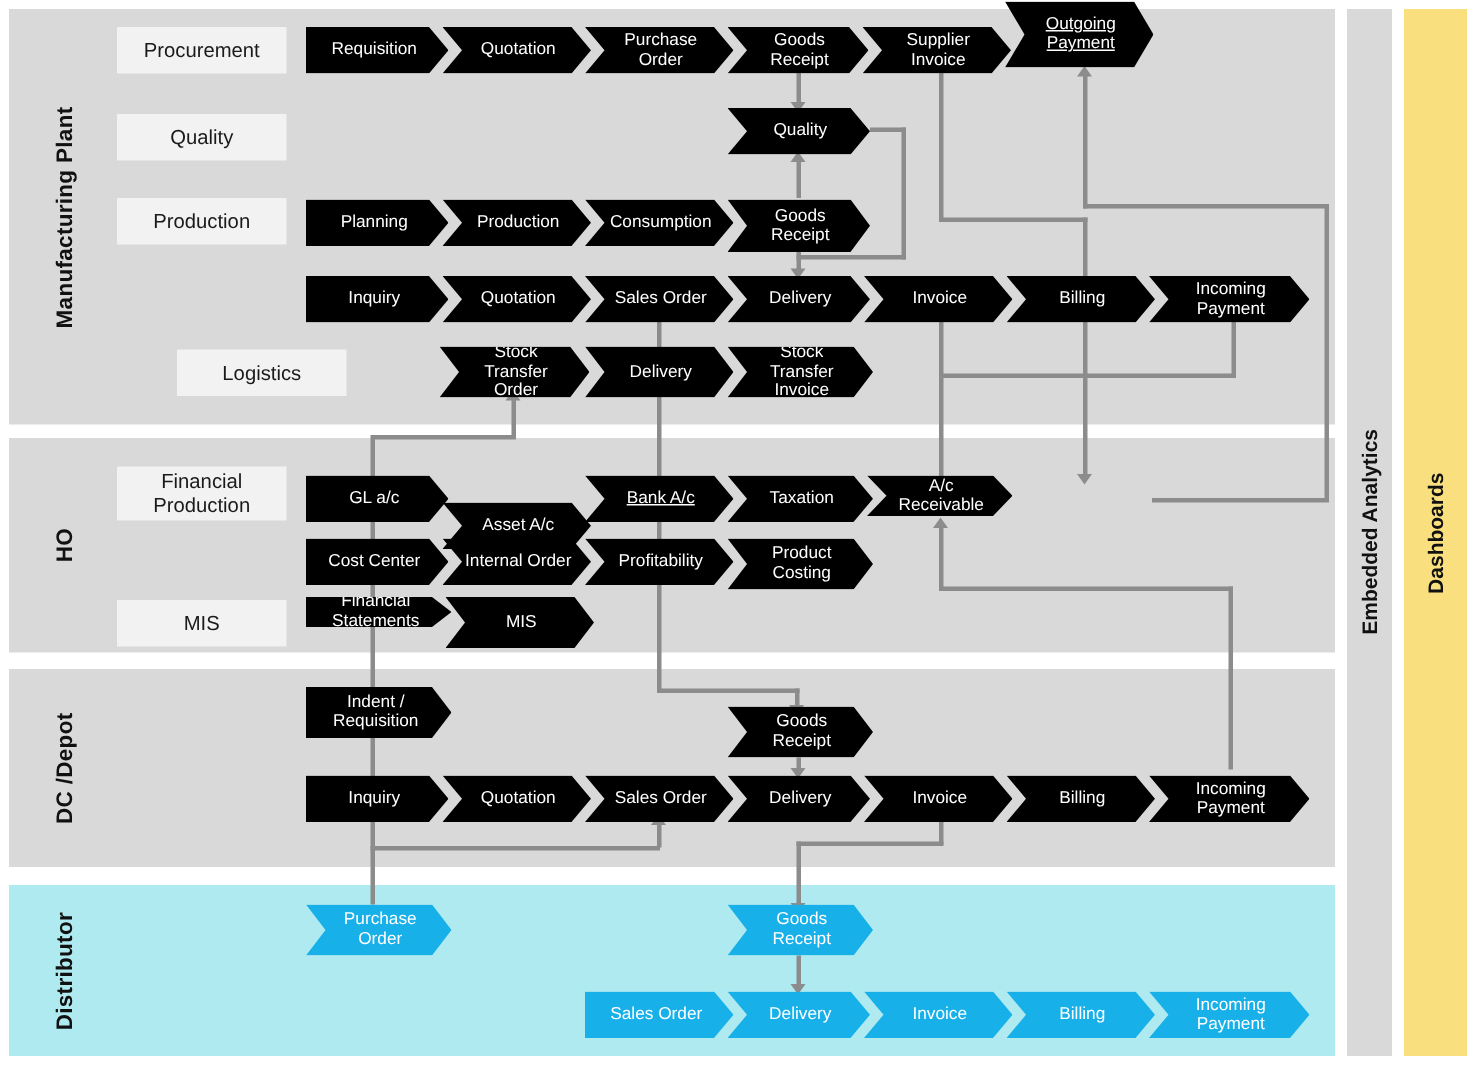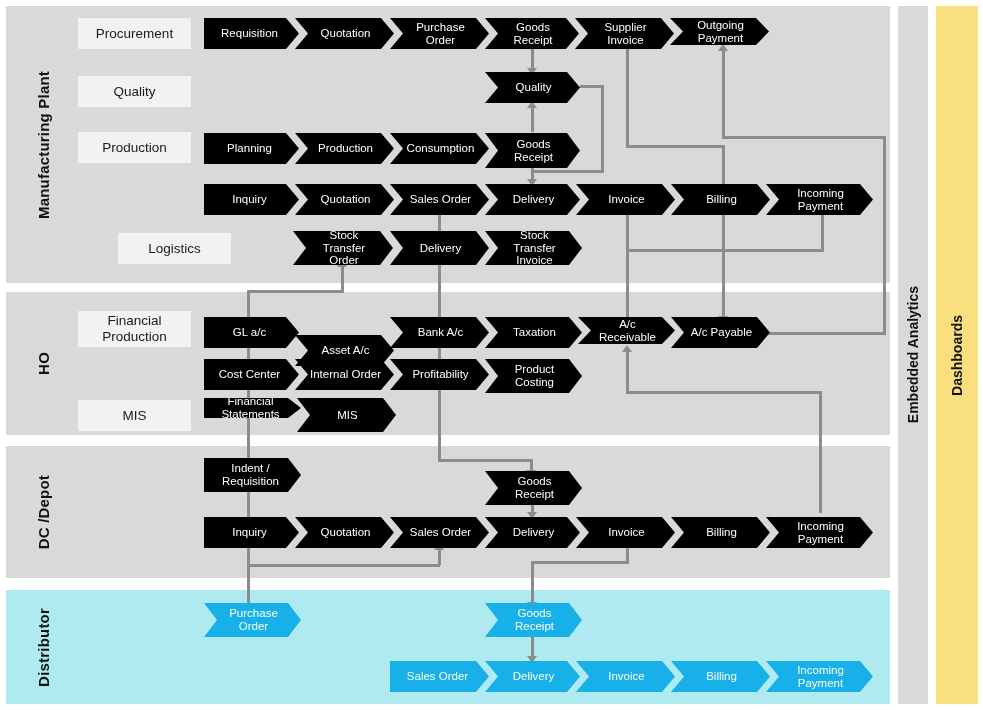--- a/index.html
+++ b/index.html
@@ -170,21 +170,21 @@
     </div>
   <div class="chev" style="left:390px;top:18px;width:99px;height:31px;">
     <span>Purchase<br>Order</span>
     </div>
   <div class="chev" style="left:485px;top:18px;width:94px;height:31px;">
     <span>Goods<br>Receipt</span>
     </div>
   <div class="chev" style="left:575px;top:18px;width:99px;height:31px;">
     <span>Supplier<br>Invoice</span>
     </div>
-  <div class="chev" style="left:670px;top:18px;width:99px;height:27px;">
+  <div class="chev" style="left:670px;top:1px;width:99px;height:44px;text-decoration:underline;">
     <span>Outgoing<br>Payment</span>
     </div>
 
   <div class="chev" style="left:485px;top:72px;width:95px;height:31px;">
     <span>Quality</span>
     </div>
 
   <div class="chev flat-left" style="left:204px;top:133px;width:95px;height:31px;">
     <span>Planning</span>
     </div>
@@ -229,32 +229,29 @@
   <div class="chev" style="left:485px;top:231px;width:97px;height:34px;">
     <span>Stock Transfer<br>Invoice</span>
     </div>
 
   <div class="chev flat-left" style="left:204px;top:317px;width:95px;height:31px;">
     <span>GL a/c</span>
     </div>
   <div class="chev" style="left:295px;top:335px;width:99px;height:31px;">
     <span>Asset A/c</span>
     </div>
-  <div class="chev" style="left:390px;top:317px;width:99px;height:31px;">
+  <div class="chev" style="left:390px;top:317px;width:99px;height:31px;text-decoration:underline;">
     <span>Bank A/c</span>
     </div>
   <div class="chev" style="left:485px;top:317px;width:97px;height:31px;">
     <span>Taxation</span>
     </div>
   <div class="chev" style="left:578px;top:317px;width:97px;height:27px;">
     <span>A/c<br>Receivable</span>
     </div>
-  <div class="chev" style="left:671px;top:317px;width:99px;height:31px;">
-    <span>A/c Payable</span>
-    </div>
 
   <div class="chev flat-left" style="left:204px;top:359px;width:95px;height:31px;">
     <span>Cost Center</span>
     </div>
   <div class="chev" style="left:295px;top:359px;width:99px;height:31px;">
     <span>Internal Order</span>
     </div>
   <div class="chev" style="left:390px;top:359px;width:99px;height:31px;align-items:center;">
     <span>Profitability</span>
     </div>

